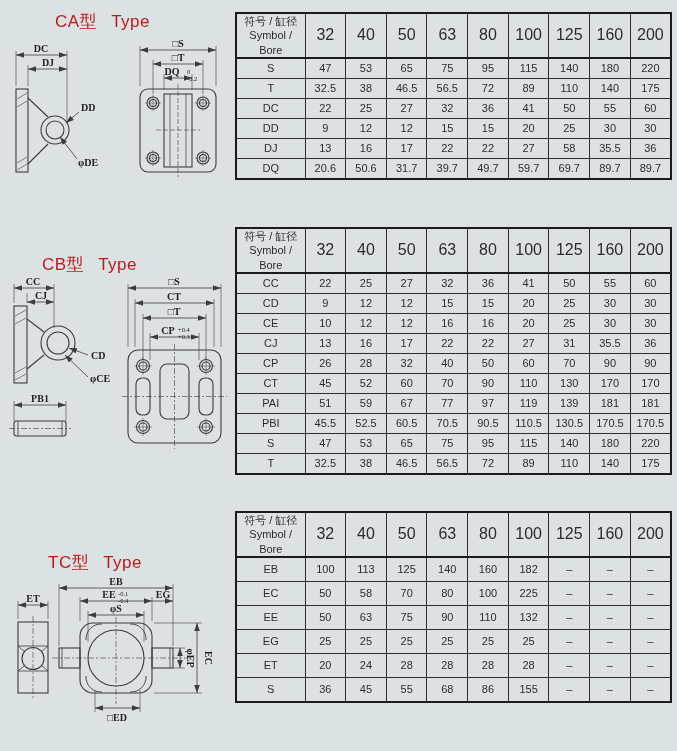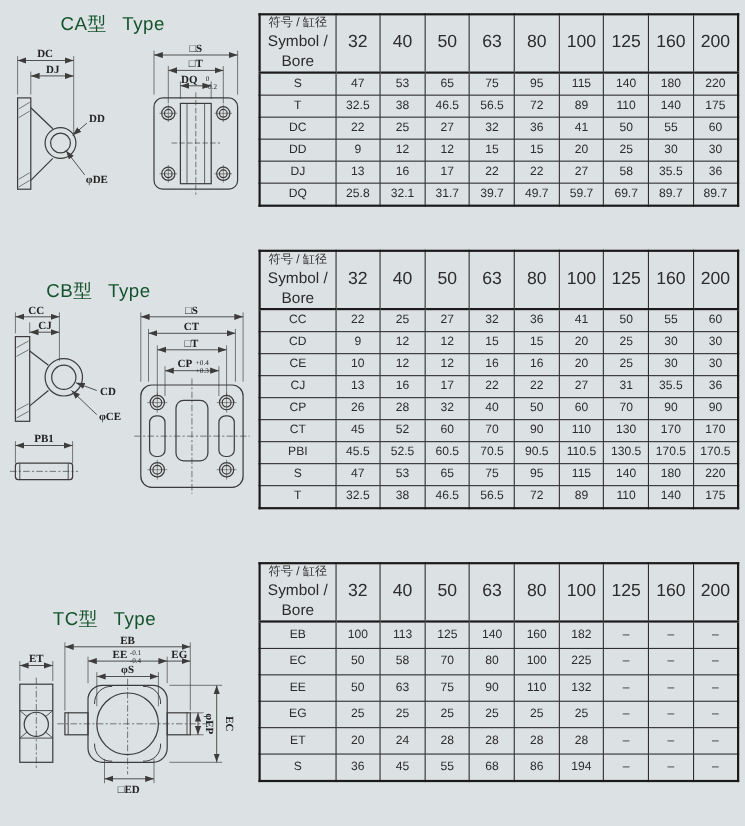--- a/index.html
+++ b/index.html
@@ -2,35 +2,35 @@
 <html><head>
 <meta charset="utf-8">
 <style>
   html,body{margin:0;padding:0;}
   body{
     width:677px;height:751px;position:relative;overflow:hidden;
     background:#dce1e3;
     font-family:"Liberation Sans","DejaVu Sans",sans-serif;
   }
   .section-title{
-    position:absolute;font-size:17px;color:#14532d;letter-spacing:0.5px;white-space:nowrap;
+    position:absolute;font-size:17px;color:#b91c1c;letter-spacing:0.5px;white-space:nowrap;
   }
   .section-title .en{margin-left:14px;}
   .dim-table{
     position:absolute;left:235px;width:437px;border-collapse:collapse;table-layout:fixed;
     border:2px solid #1b1b1b;background:transparent;
   }
   .dim-table th,.dim-table td{
     border:1px solid #2e2e2e;font-weight:normal;text-align:center;vertical-align:middle;
     color:#2c2c2c;padding:0;
   }
   .dim-table thead th{border-bottom:2px solid #1b1b1b;}
   .dim-table td{font-size:11px;}
   .dim-table .sym-hdr{font-size:11px;line-height:1.3;}
-  .dim-table .sym-hdr .en{font-size:14px;}
+  .dim-table .sym-hdr .en{font-size:11px;}
   .t-ca thead th{height:28px}  .t-ca tbody td{height:19px}
   .t-cb thead th{height:29px}  .t-cb tbody td{height:19px}
   .t-tc thead th{height:31px}  .t-tc tbody td{height:23px}
   svg.drawing{position:absolute;overflow:visible;}
   svg.drawing text{
     font-family:"Liberation Serif","DejaVu Serif",serif;
     font-size:10px;font-weight:bold;fill:#222;stroke:none;
   }
   svg.drawing text.tol{font-size:6.5px;font-weight:normal;}
 </style>
@@ -180,22 +180,22 @@
         <td>17</td>
         <td>22</td>
         <td>22</td>
         <td>27</td>
         <td>58</td>
         <td>35.5</td>
         <td>36</td>
       </tr>
       <tr>
         <td>DQ</td>
-        <td>25.8</td>
-        <td>32.1</td>
+        <td>20.6</td>
+        <td>50.6</td>
         <td>31.7</td>
         <td>39.7</td>
         <td>49.7</td>
         <td>59.7</td>
         <td>69.7</td>
         <td>89.7</td>
         <td>89.7</td>
       </tr>
     </tbody>
   </table>
@@ -362,20 +362,32 @@
         <td>52</td>
         <td>60</td>
         <td>70</td>
         <td>90</td>
         <td>110</td>
         <td>130</td>
         <td>170</td>
         <td>170</td>
       </tr>
       <tr>
+        <td>PAI</td>
+        <td>51</td>
+        <td>59</td>
+        <td>67</td>
+        <td>77</td>
+        <td>97</td>
+        <td>119</td>
+        <td>139</td>
+        <td>181</td>
+        <td>181</td>
+      </tr>
+      <tr>
         <td>PBI</td>
         <td>45.5</td>
         <td>52.5</td>
         <td>60.5</td>
         <td>70.5</td>
         <td>90.5</td>
         <td>110.5</td>
         <td>130.5</td>
         <td>170.5</td>
         <td>170.5</td>
@@ -554,19 +566,19 @@
         <td>–</td>
         <td>–</td>
       </tr>
       <tr>
         <td>S</td>
         <td>36</td>
         <td>45</td>
         <td>55</td>
         <td>68</td>
         <td>86</td>
-        <td>194</td>
+        <td>155</td>
         <td>–</td>
         <td>–</td>
         <td>–</td>
       </tr>
     </tbody>
   </table>
 
 </body></html>

